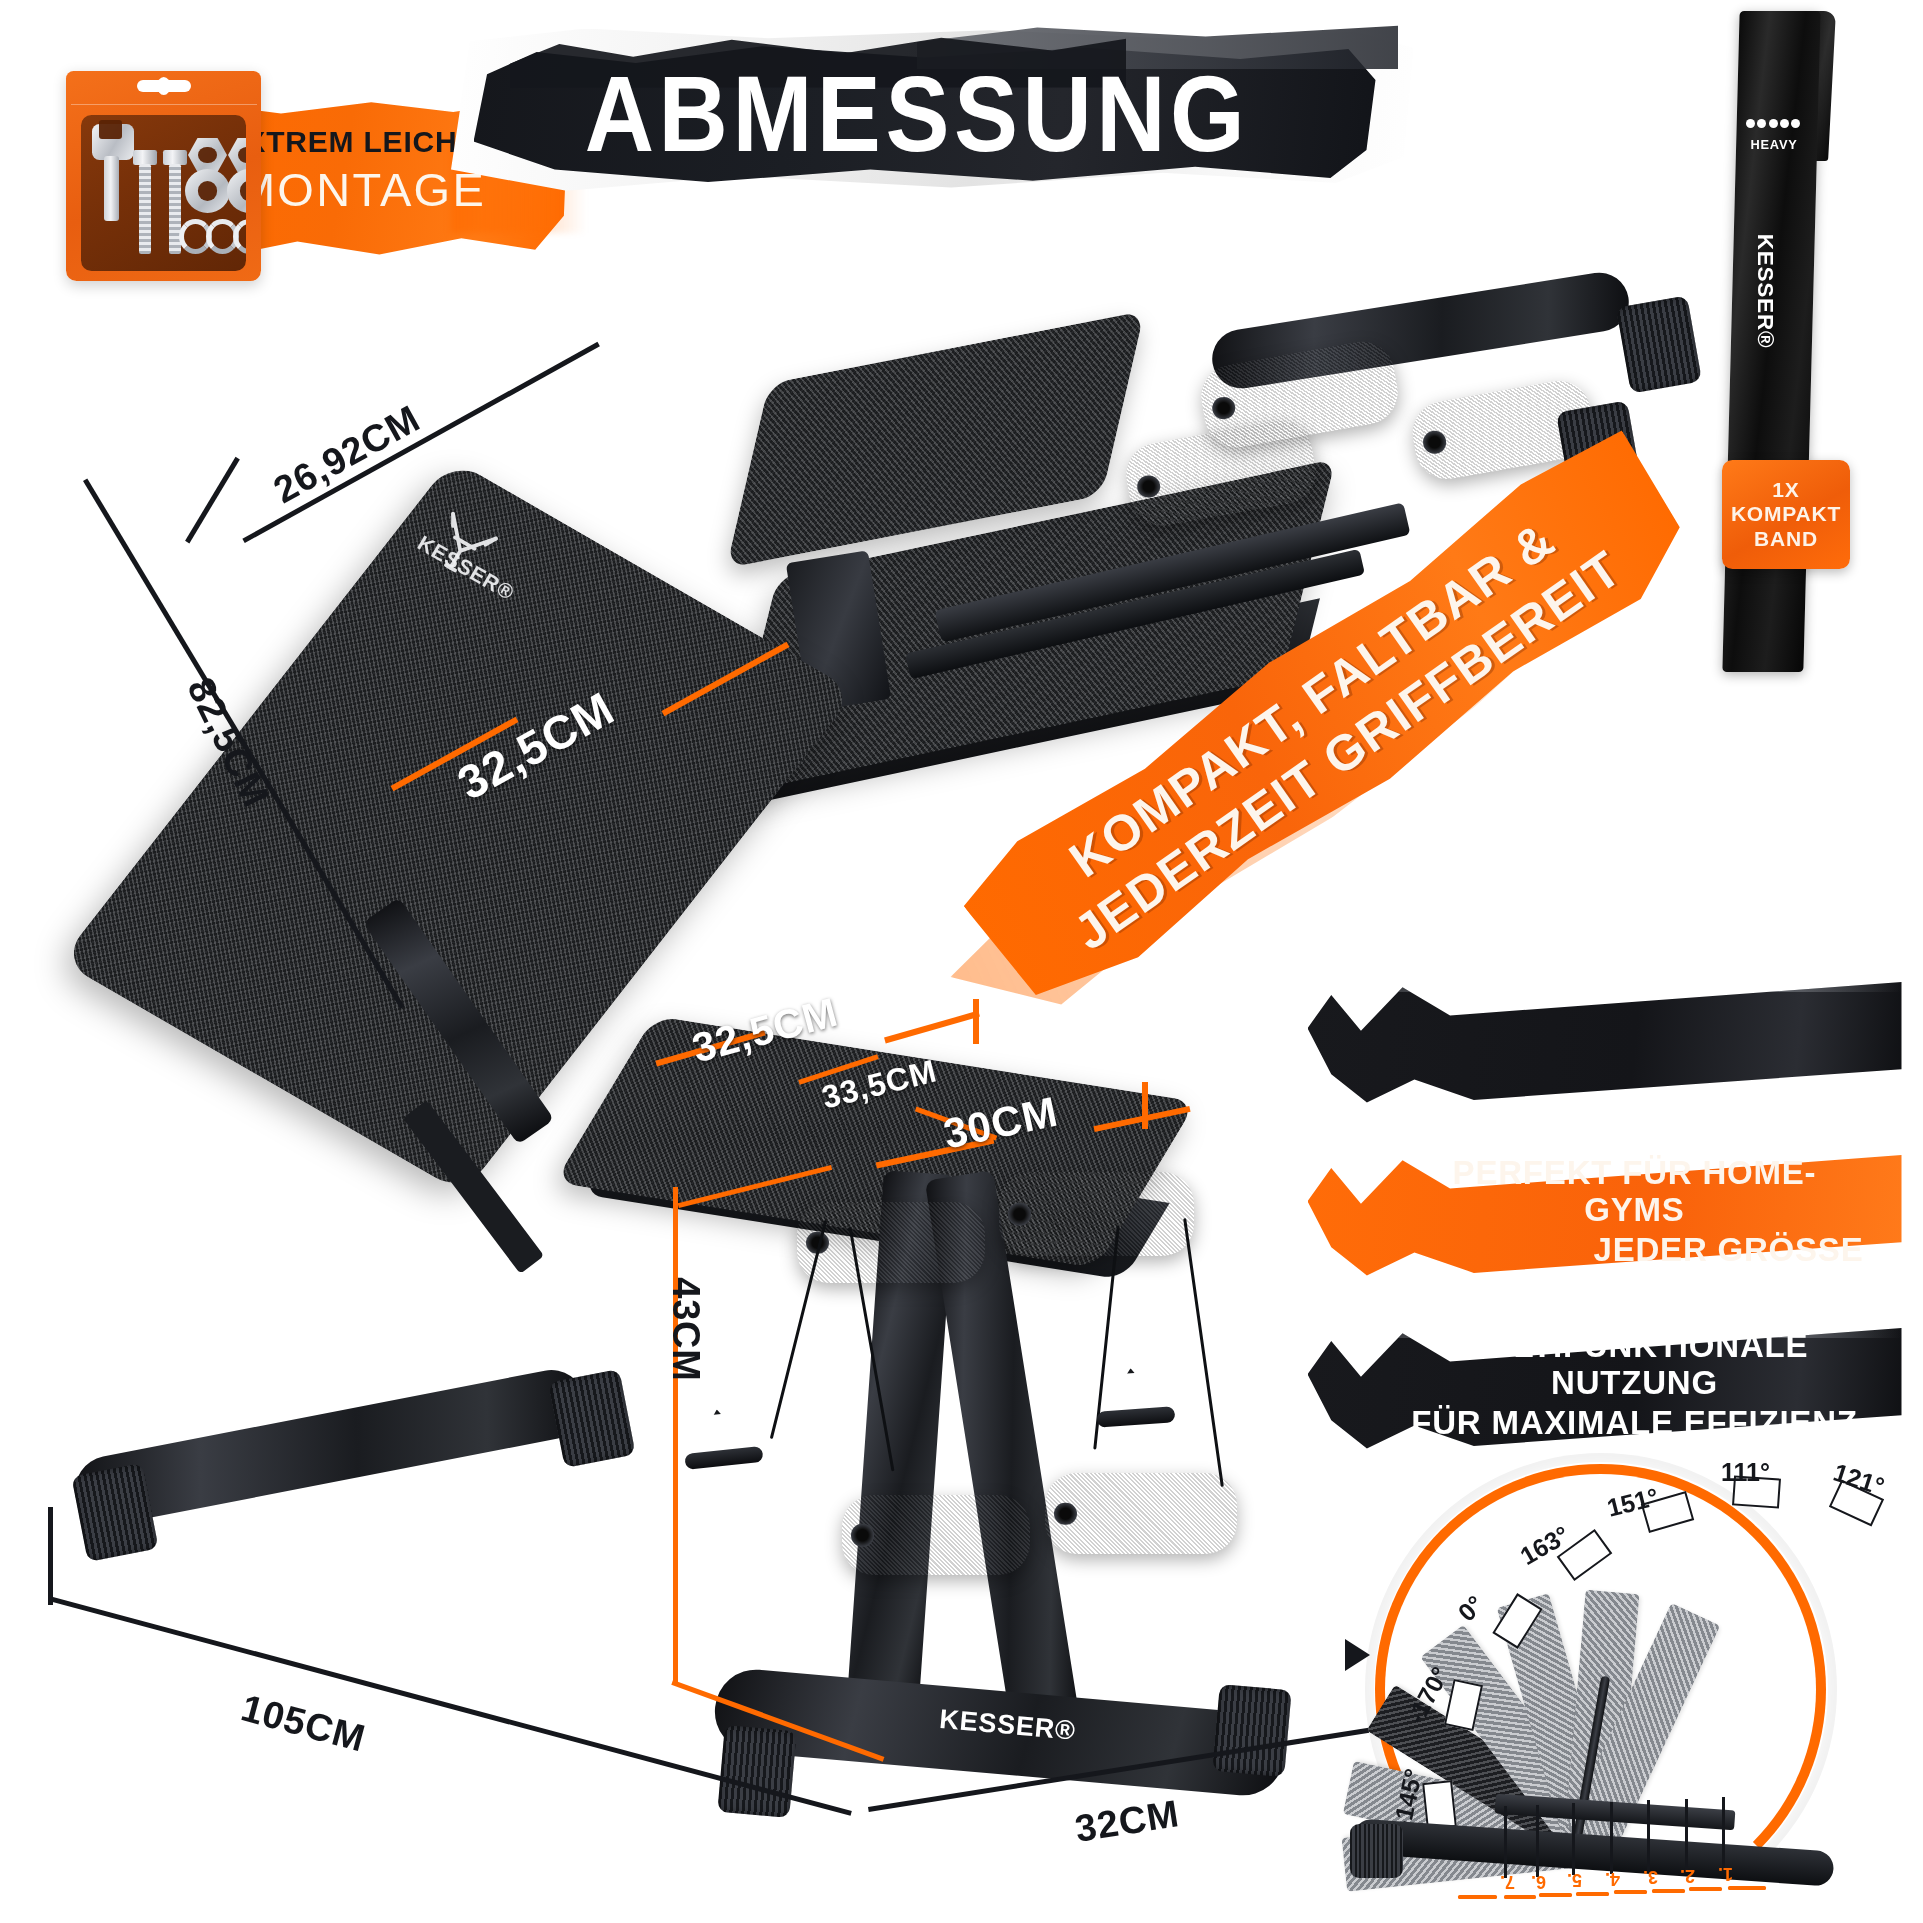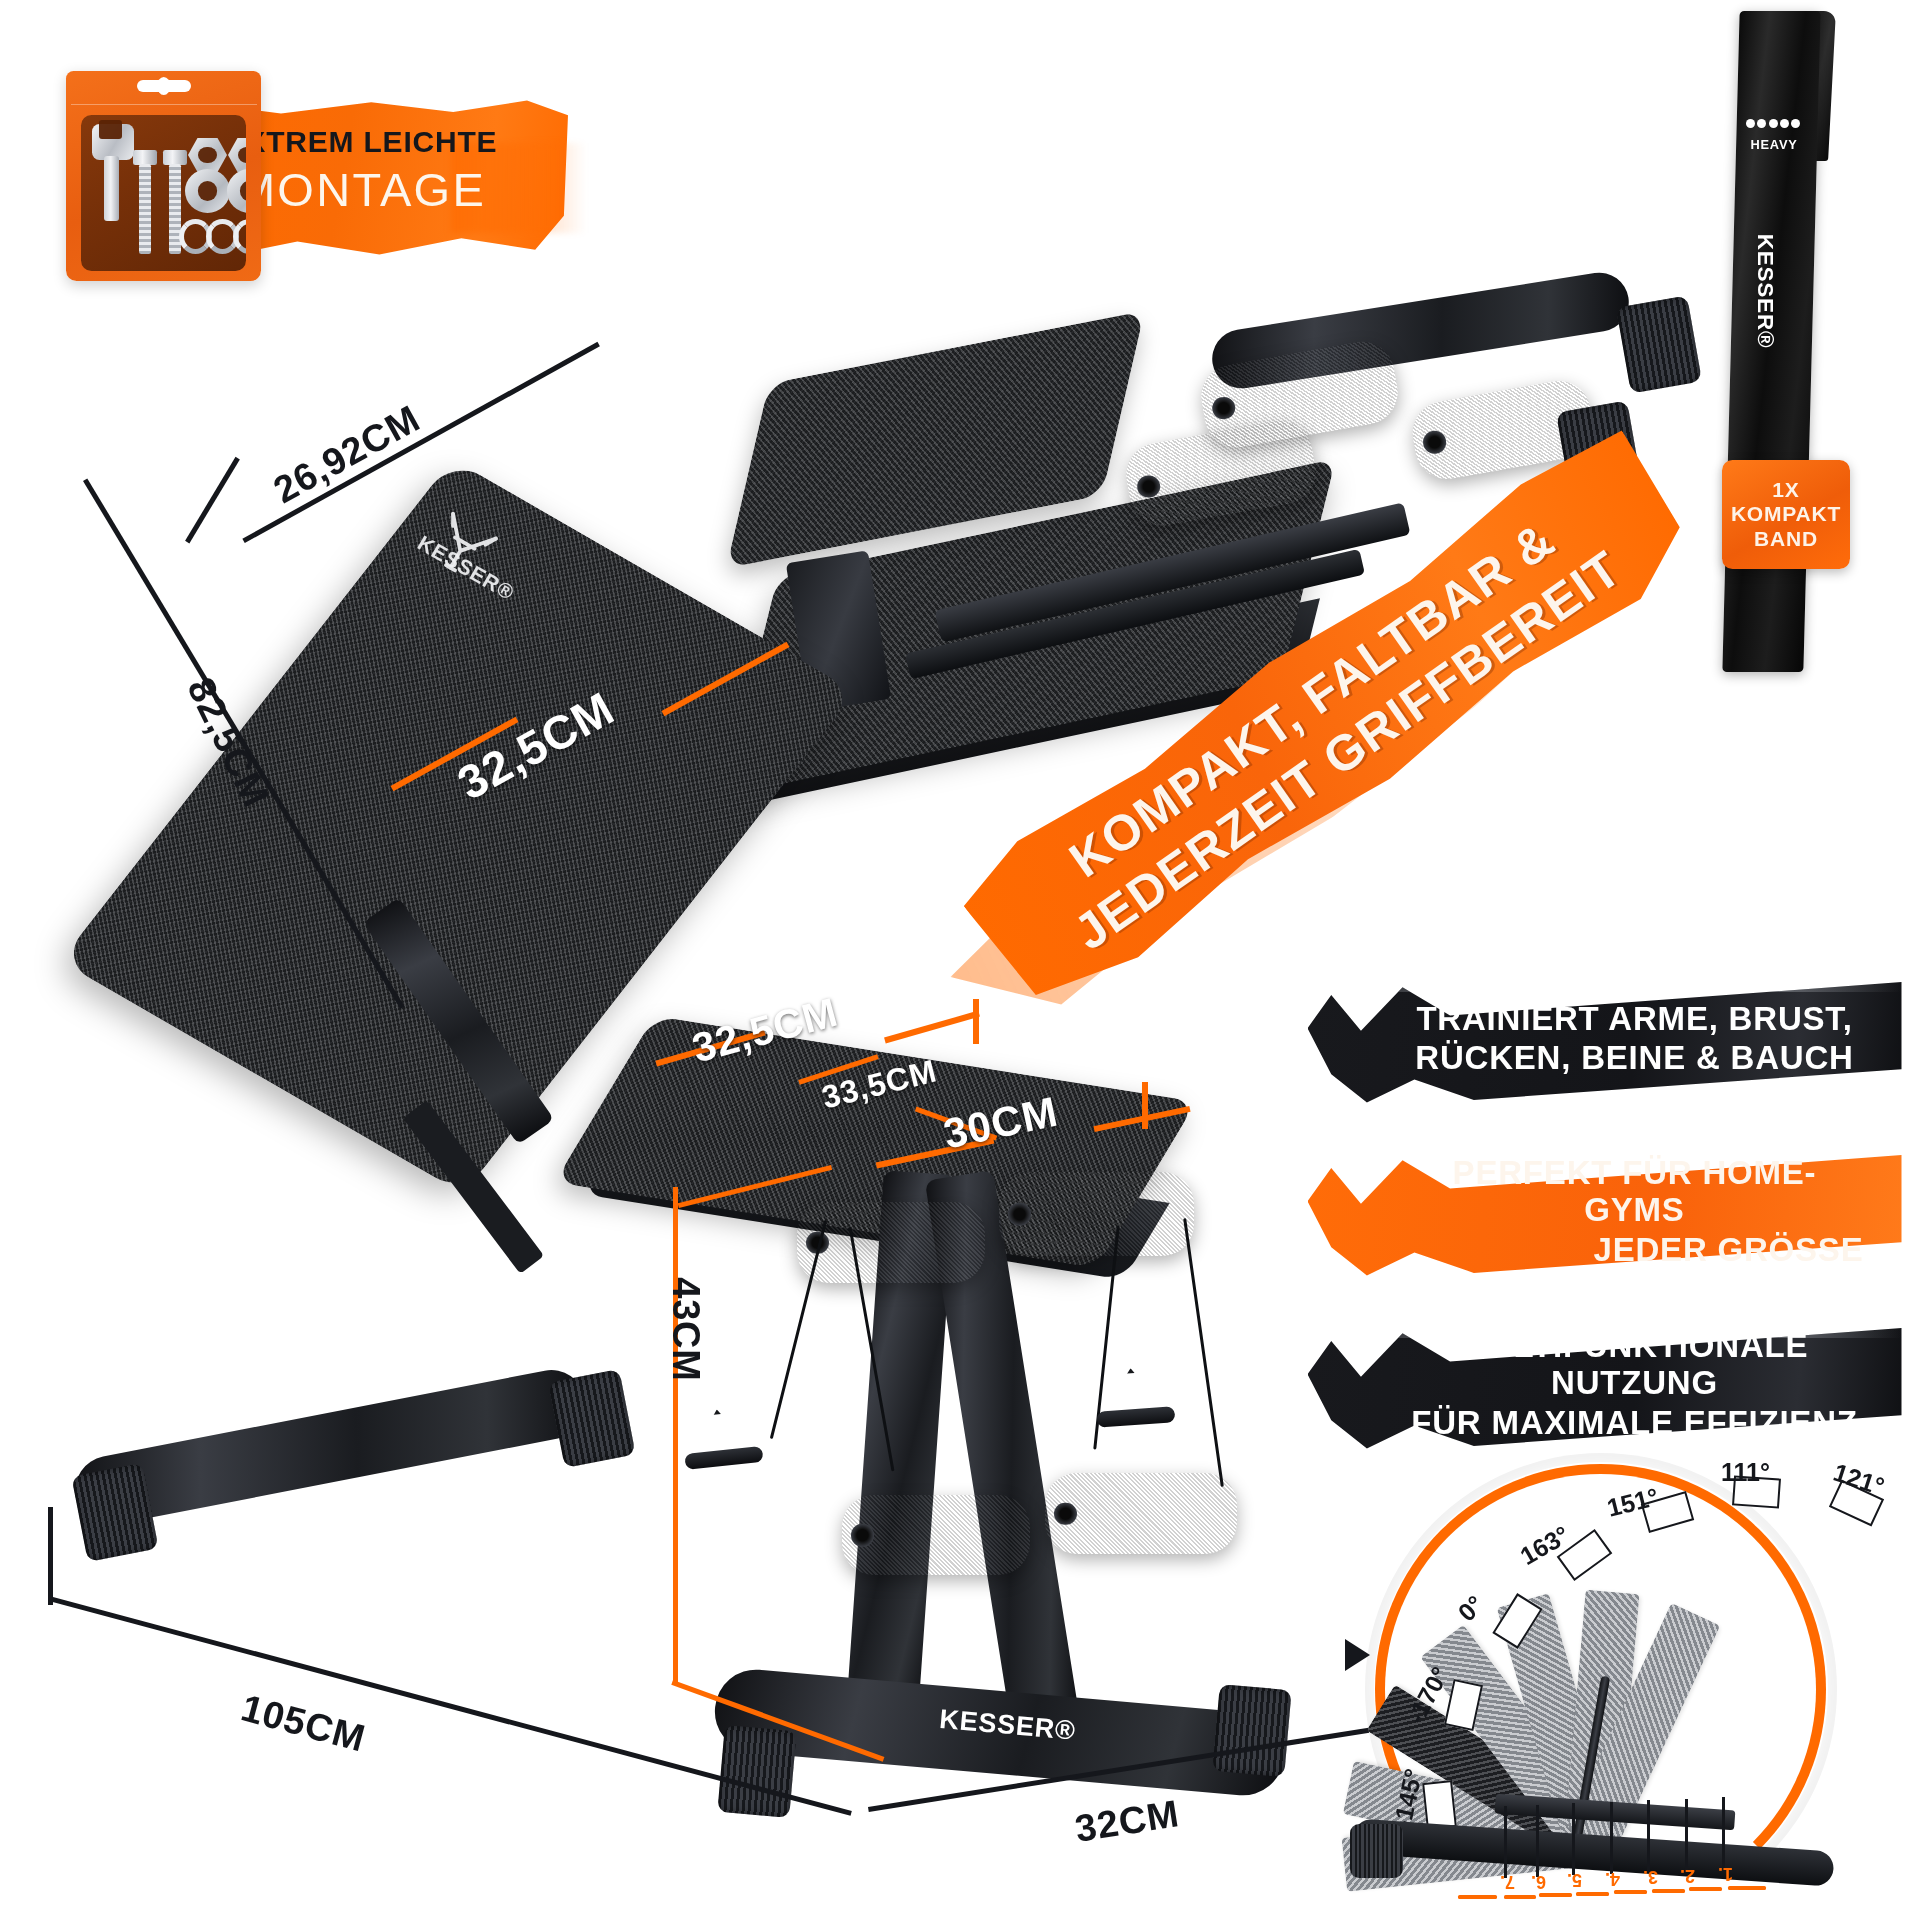--- a/index.html
+++ b/index.html
@@ -488,20 +488,27 @@
         <div class="nut" style="left:147px; top:22.5px;"></div>
         <div class="washer" style="left:104px; top:54px;"></div>
         <div class="washer" style="left:146px; top:54px;"></div>
         <div class="ring" style="left:98px; top:104px;"></div>
         <div class="ring" style="left:125px; top:104px;"></div>
         <div class="ring" style="left:152px; top:104px;"></div>
       </div>
     </div>
   </div>
 
+  <div class="title-wrap">
+    <div class="title-white-brush"></div>
+    <div class="title-dark-brush"></div>
+    <div class="title-gray-tail"></div>
+    <div class="title-dark-brush2"></div>
+    <div class="title-text">ABMESSUNG</div>
+  </div>
 
   <div class="band-wrap">
     <div class="band-fold"></div>
     <div class="band-strip"></div>
     <div class="band-dots">
       <i></i>
         <i></i>
         <i></i>
         <i></i>
         <i></i>
@@ -625,24 +632,20 @@
     <div class="dim-label" style="left:240px; top:1702px; transform:rotate(15deg);">105CM</div>
 
     <div class="dim-line o" style="left:673px; top:1680px; width:225px; height:5.3px; transform:rotate(20deg); transform-origin:left top;"></div>
 
     <div class="dim-line" style="left:868px; top:1807px; width:526px; height:4.5px; transform:rotate(-9deg); transform-origin:left top;"></div>
     <div class="dim-label" style="left:1075px; top:1800px; transform:rotate(-9deg);">32CM</div>
   </div>
 
   <div class="feat dark" style="top:977px;">
     <div class="brush"></div>
-    <div class="txt">
-      <span>TRAINIERT ARME, BRUST,</span>
-      <span>RÜCKEN, BEINE &amp; BAUCH</span>
-    </div>
   </div>
 
   <div class="feat orange" style="top:1150px;">
     <div class="brush"></div>
     <div class="txt">
       <span>PERFEKT FÜR HOME-GYMS</span>
       <span>JEDER GRÖSSE</span>
     </div>
   </div>
 

